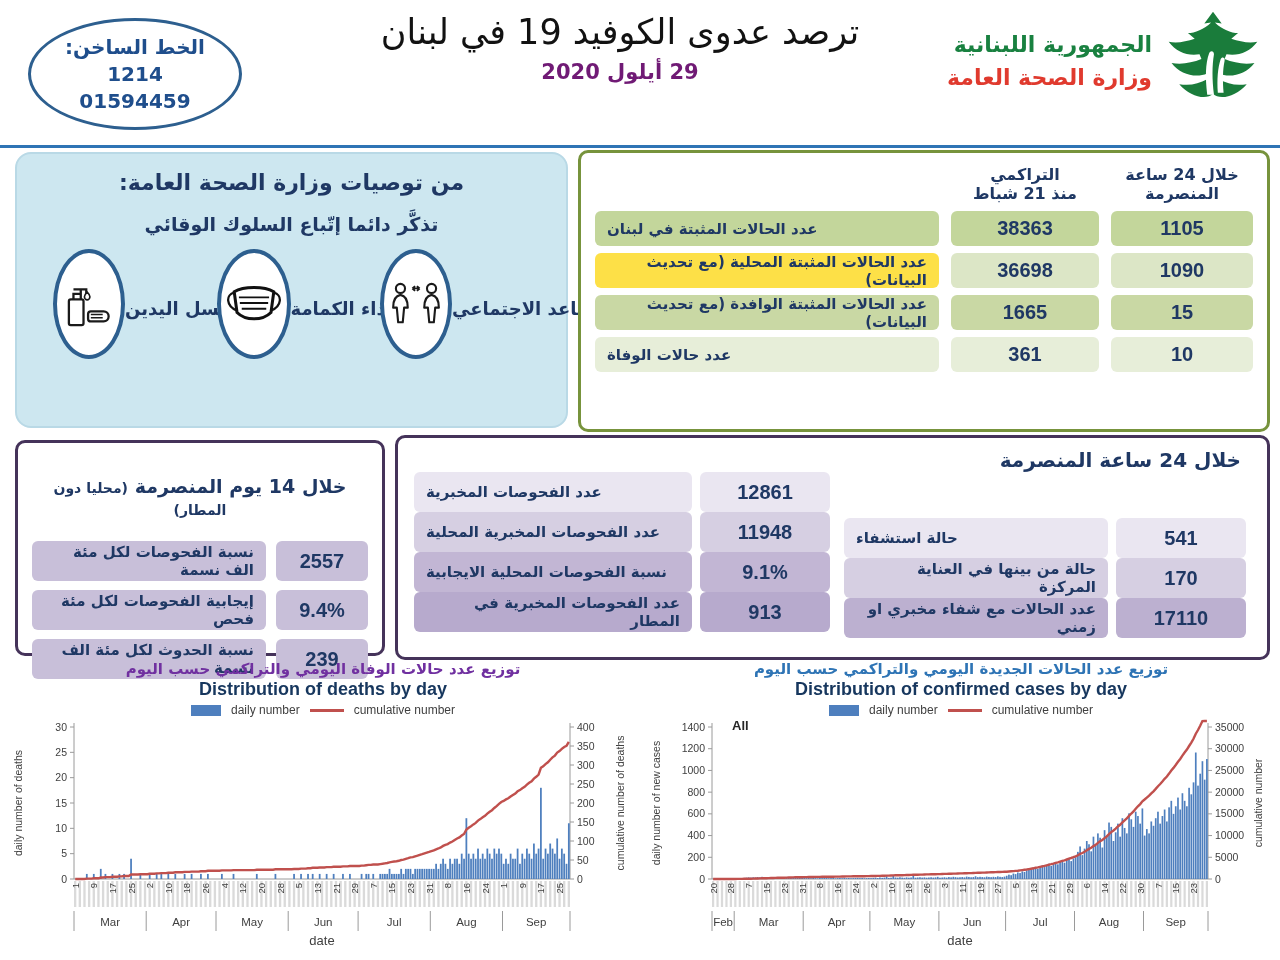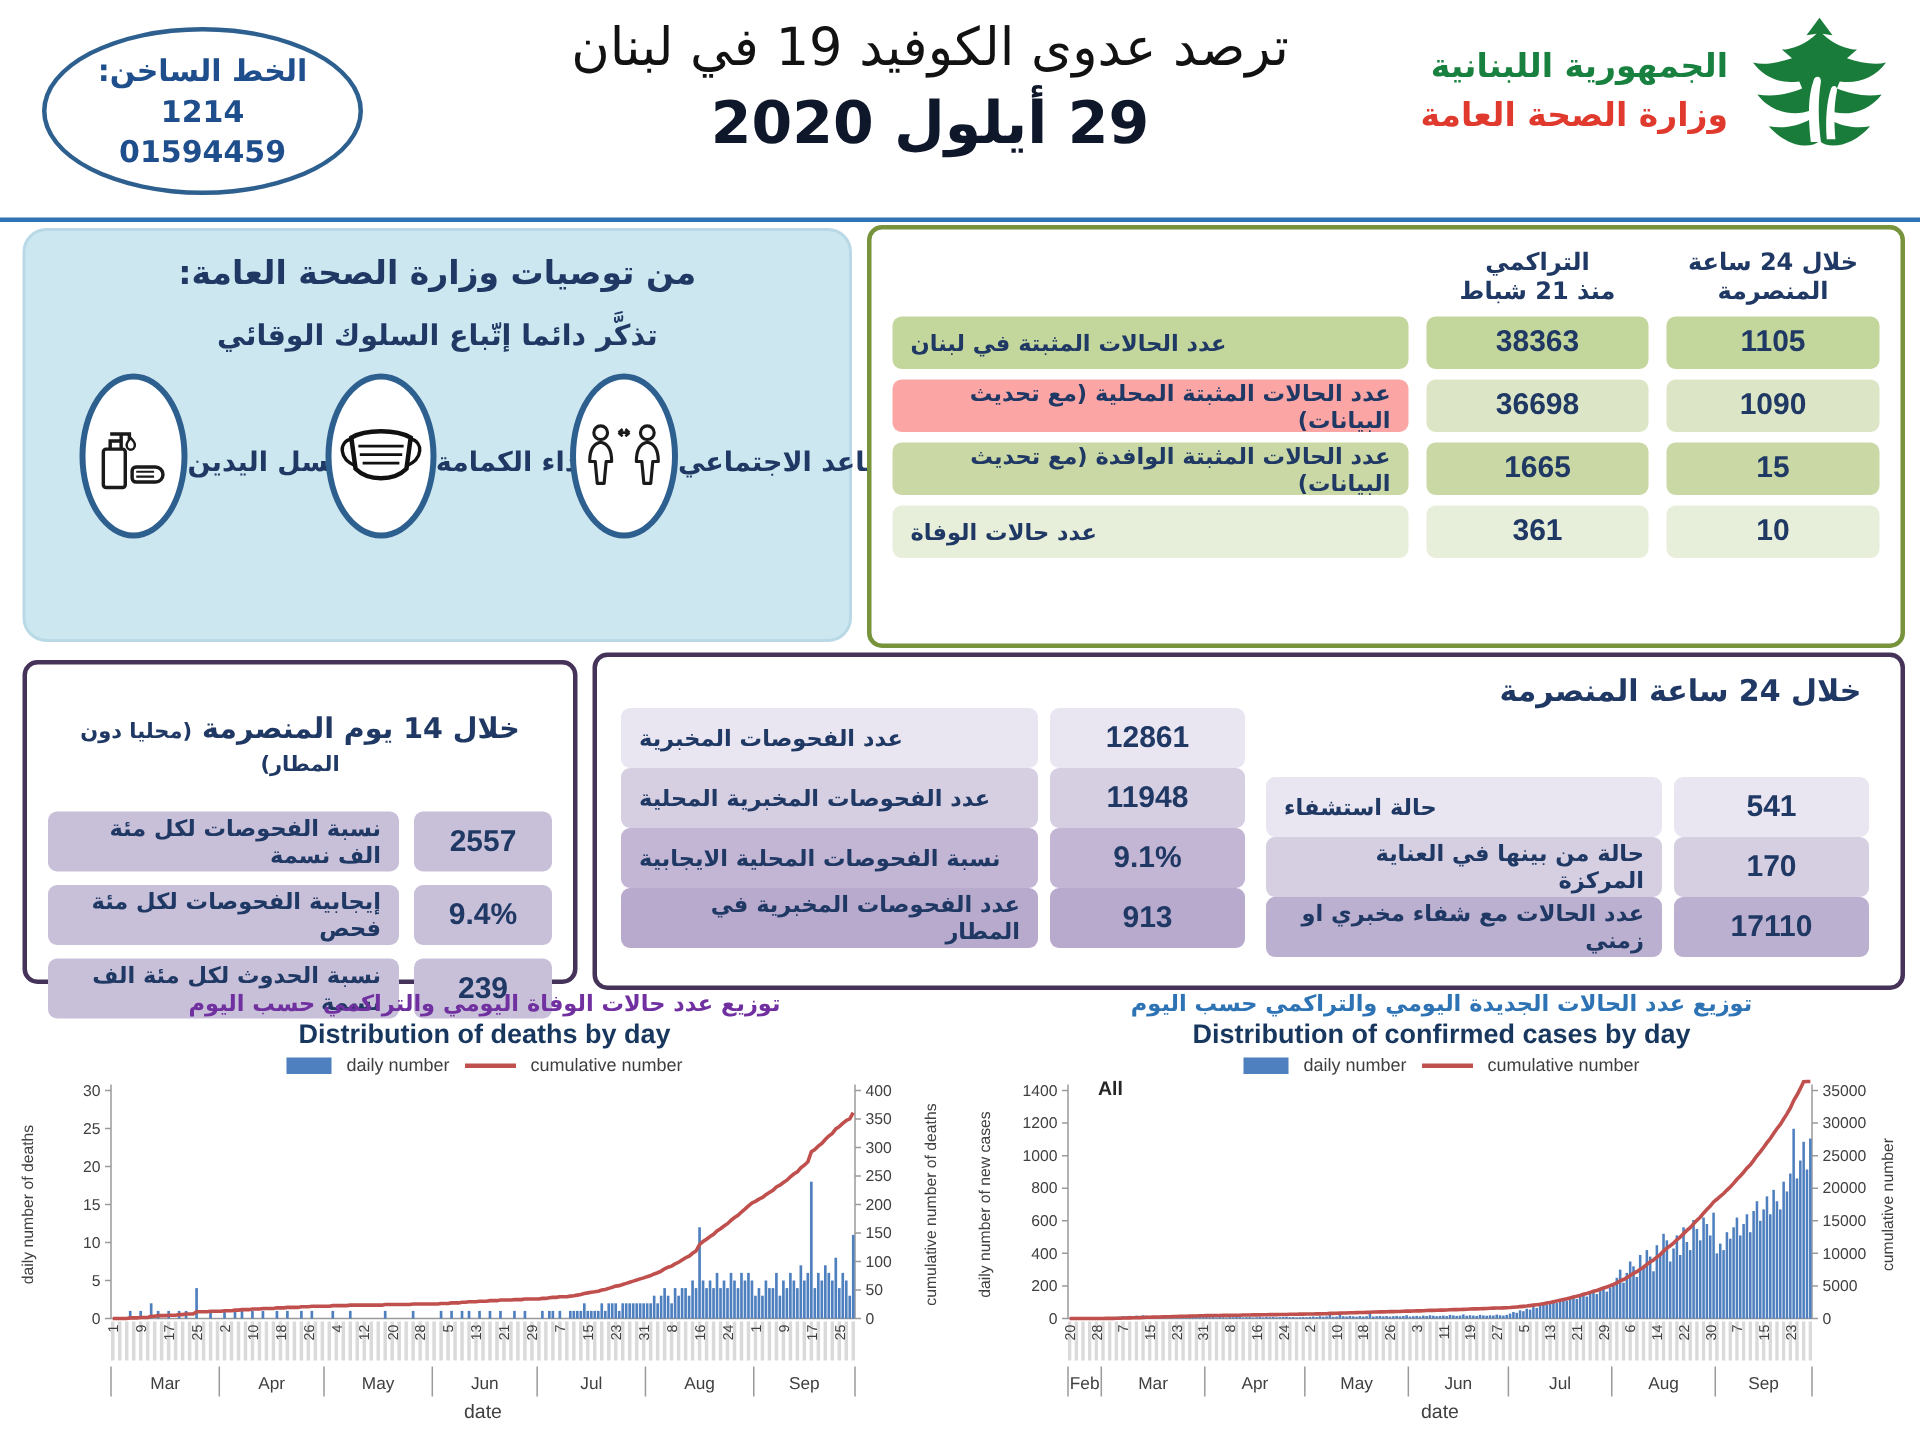--- a/index.html
+++ b/index.html
@@ -8,21 +8,21 @@
   .ar{font-family:"DejaVu Sans","Liberation Sans",sans-serif;}
   .abs{position:absolute;box-sizing:border-box;}
 
   
   .header{left:0;top:0;width:1280px;height:148px;border-bottom:3px solid #2e74b5;background:#fff;}
   .hotline{left:28px;top:18px;width:214px;height:112px;border:3px solid #2d5f8f;border-radius:50%;
            display:flex;flex-direction:column;justify-content:center;align-items:center;
            color:#1f4e8c;font-weight:bold;font-size:20px;line-height:1.35;}
   .titlewrap{left:280px;top:12px;width:680px;text-align:center;}
   .main-title{font-size:35px;color:#121212;letter-spacing:.5px;}
-  .date-line{margin-top:8px;font-size:39px;font-weight:bold;color:#0f172a;}
+  .date-line{margin-top:8px;font-size:21px;font-weight:bold;color:#701a75;}
   .logo{right:14px;top:8px;display:flex;align-items:center;gap:8px;}
   .logo-text{text-align:right;font-weight:bold;font-size:22px;line-height:1.5;letter-spacing:1px;}
   .lt-green{color:#198140;}
   .lt-red{color:#e03a2e;}
   .cedar{width:106px;height:106px;}
 
   
   .teal{left:15px;top:152px;width:553px;height:276px;background:#cde7f0;border:2px solid #b9d9e6;border-radius:16px;}
   .teal-title{margin-top:16px;text-align:center;font-size:22px;font-weight:bold;color:#1f3864;}
   .teal-sub{margin-top:18px;text-align:center;font-size:19px;font-weight:bold;color:#1f3864;}
@@ -156,21 +156,21 @@
         <div>المنصرمة</div>
       </div>
     </div>
     <div id="sum-rows">
         <div class="sum-grid">
           <div class="cell lbl ar" dir="rtl" style="background: rgb(195, 214, 155);">عدد الحالات المثبتة في لبنان</div>
           <div class="cell val" style="background: rgb(195, 214, 155);">38363</div>
           <div class="cell val" style="background: rgb(195, 214, 155);">1105</div>
         </div>
         <div class="sum-grid">
-          <div class="cell lbl ar" dir="rtl" style="background: #fca5a5;">عدد الحالات المثبتة المحلية (مع تحديث البيانات)</div>
+          <div class="cell lbl ar" dir="rtl" style="background: #fde047;">عدد الحالات المثبتة المحلية (مع تحديث البيانات)</div>
           <div class="cell val" style="background: rgb(220, 230, 198);">36698</div>
           <div class="cell val" style="background: rgb(220, 230, 198);">1090</div>
         </div>
         <div class="sum-grid">
           <div class="cell lbl ar" dir="rtl" style="background: rgb(201, 216, 164);">عدد الحالات المثبتة الوافدة (مع تحديث البيانات)</div>
           <div class="cell val" style="background: rgb(201, 216, 164);">1665</div>
           <div class="cell val" style="background: rgb(201, 216, 164);">15</div>
         </div>
         <div class="sum-grid">
           <div class="cell lbl ar" dir="rtl" style="background: rgb(231, 238, 217);">عدد حالات الوفاة</div>

